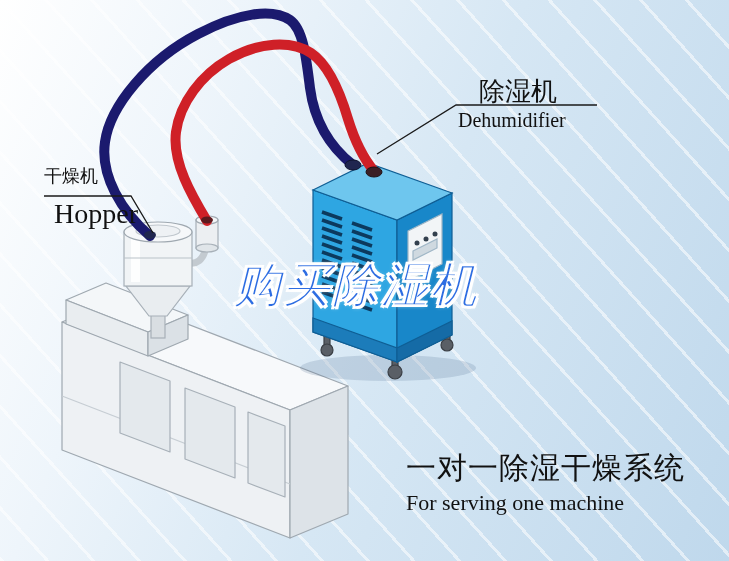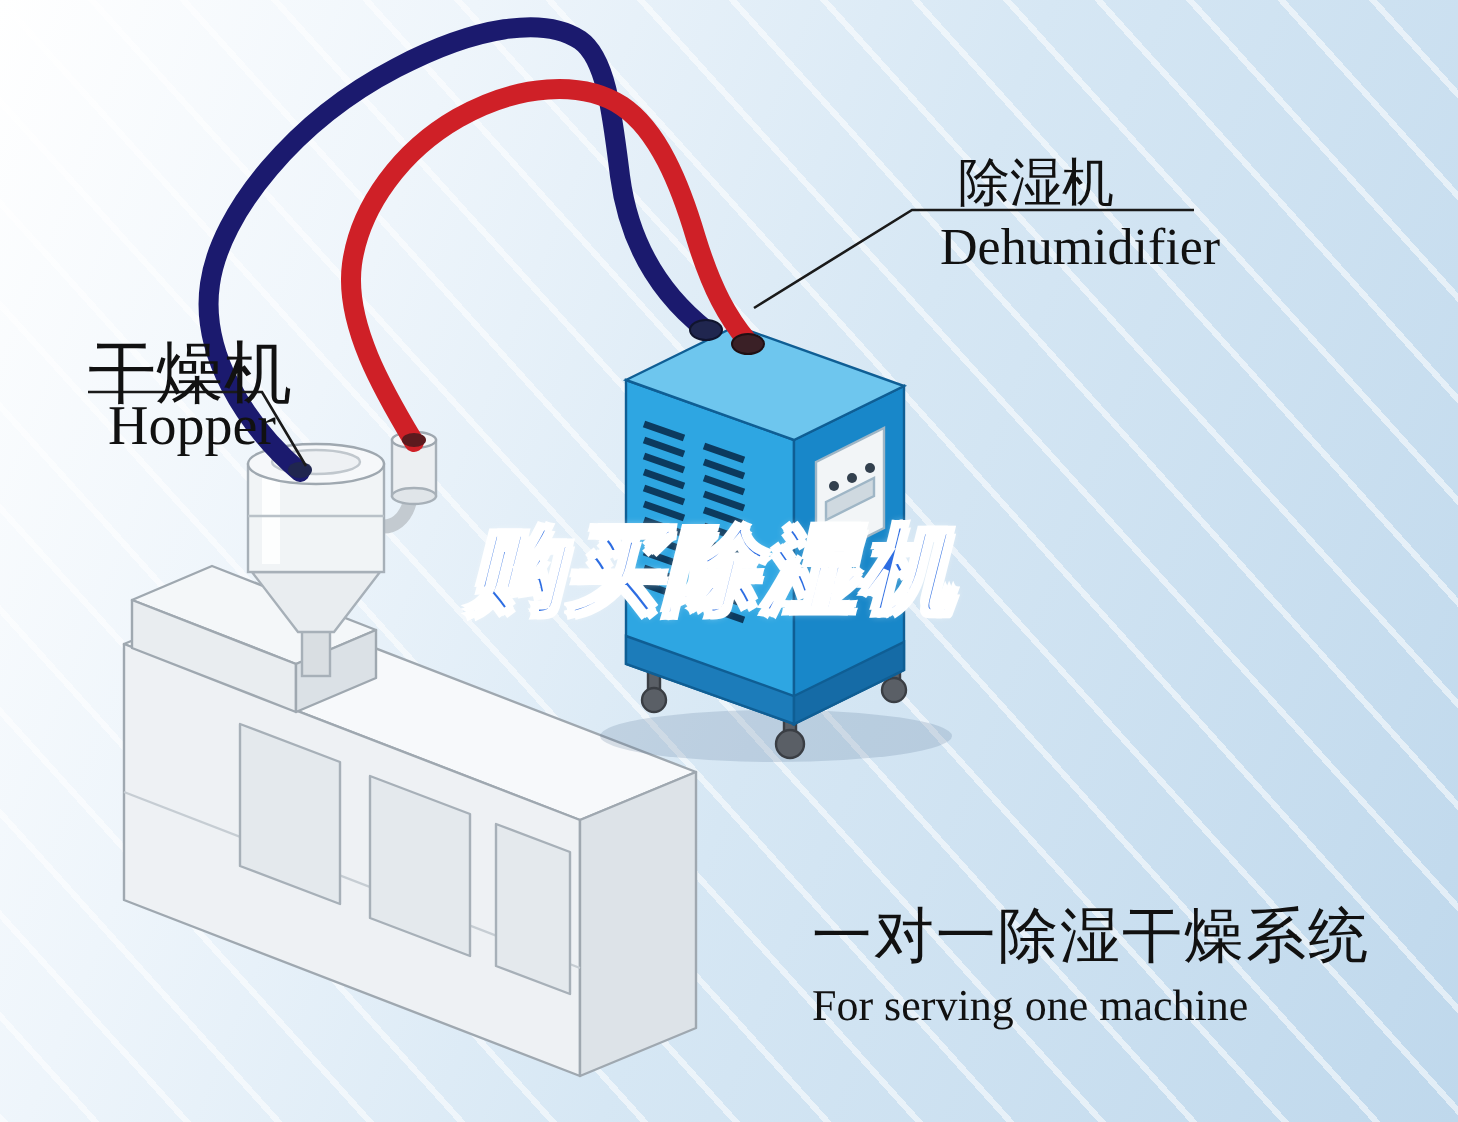--- a/index.html
+++ b/index.html
@@ -15,29 +15,29 @@
     position:absolute;inset:0;
     background:repeating-linear-gradient(48deg,
       rgba(255,255,255,0.55) 0px,rgba(255,255,255,0.55) 3px,
       rgba(255,255,255,0) 3px,rgba(255,255,255,0) 34px);
     pointer-events:none;
   }
   svg.illustration{position:absolute;left:0;top:0;z-index:1;}
   .txt{position:absolute;z-index:3;color:var(--label-text,#111);white-space:nowrap;}
   .cn{font-family:"Liberation Sans",sans-serif;font-weight:400;}
   .en{font-family:"Liberation Serif",serif;font-weight:400;}
-  .hopper-cn{left:44px;top:164px;font-size:34px;}
+  .hopper-cn{left:44px;top:164px;font-size:18px;}
   .hopper-en{left:54px;top:198px;font-size:28px;}
   .dehum-cn{left:479px;top:74px;font-size:26px;}
-  .dehum-en{left:458px;top:109px;font-size:26px;margin-left:12px;}
+  .dehum-en{left:458px;top:109px;font-size:20px;}
   .caption-cn{left:406px;top:448px;font-size:30px;letter-spacing:1px;}
   .caption-en{left:406px;top:490px;font-size:22px;}
   .watermark{
     left:234px;top:254px;
-    font-size:47px;font-weight:700;font-style:italic;letter-spacing:2px;
+    font-size:47px;font-weight:400;font-style:italic;letter-spacing:2px;
     color:var(--watermark-blue,#2d6de2);
     -webkit-text-stroke:1.5px #ffffff;
     text-shadow:-2px -2px 0 #fff,2px -2px 0 #fff,-2px 2px 0 #fff,2px 2px 0 #fff,0 0 5px #fff;
   }
   .pipe-navy{stroke:var(--pipe-navy,#1b1a6e);}
   .pipe-red{stroke:var(--pipe-red,#cf2027);}
   .dh-front{fill:var(--machine-front,#2ea6e2);}
   .dh-side{fill:var(--machine-side,#1887c9);}
   .dh-top{fill:var(--machine-top,#6ec6ee);}
 </style>

